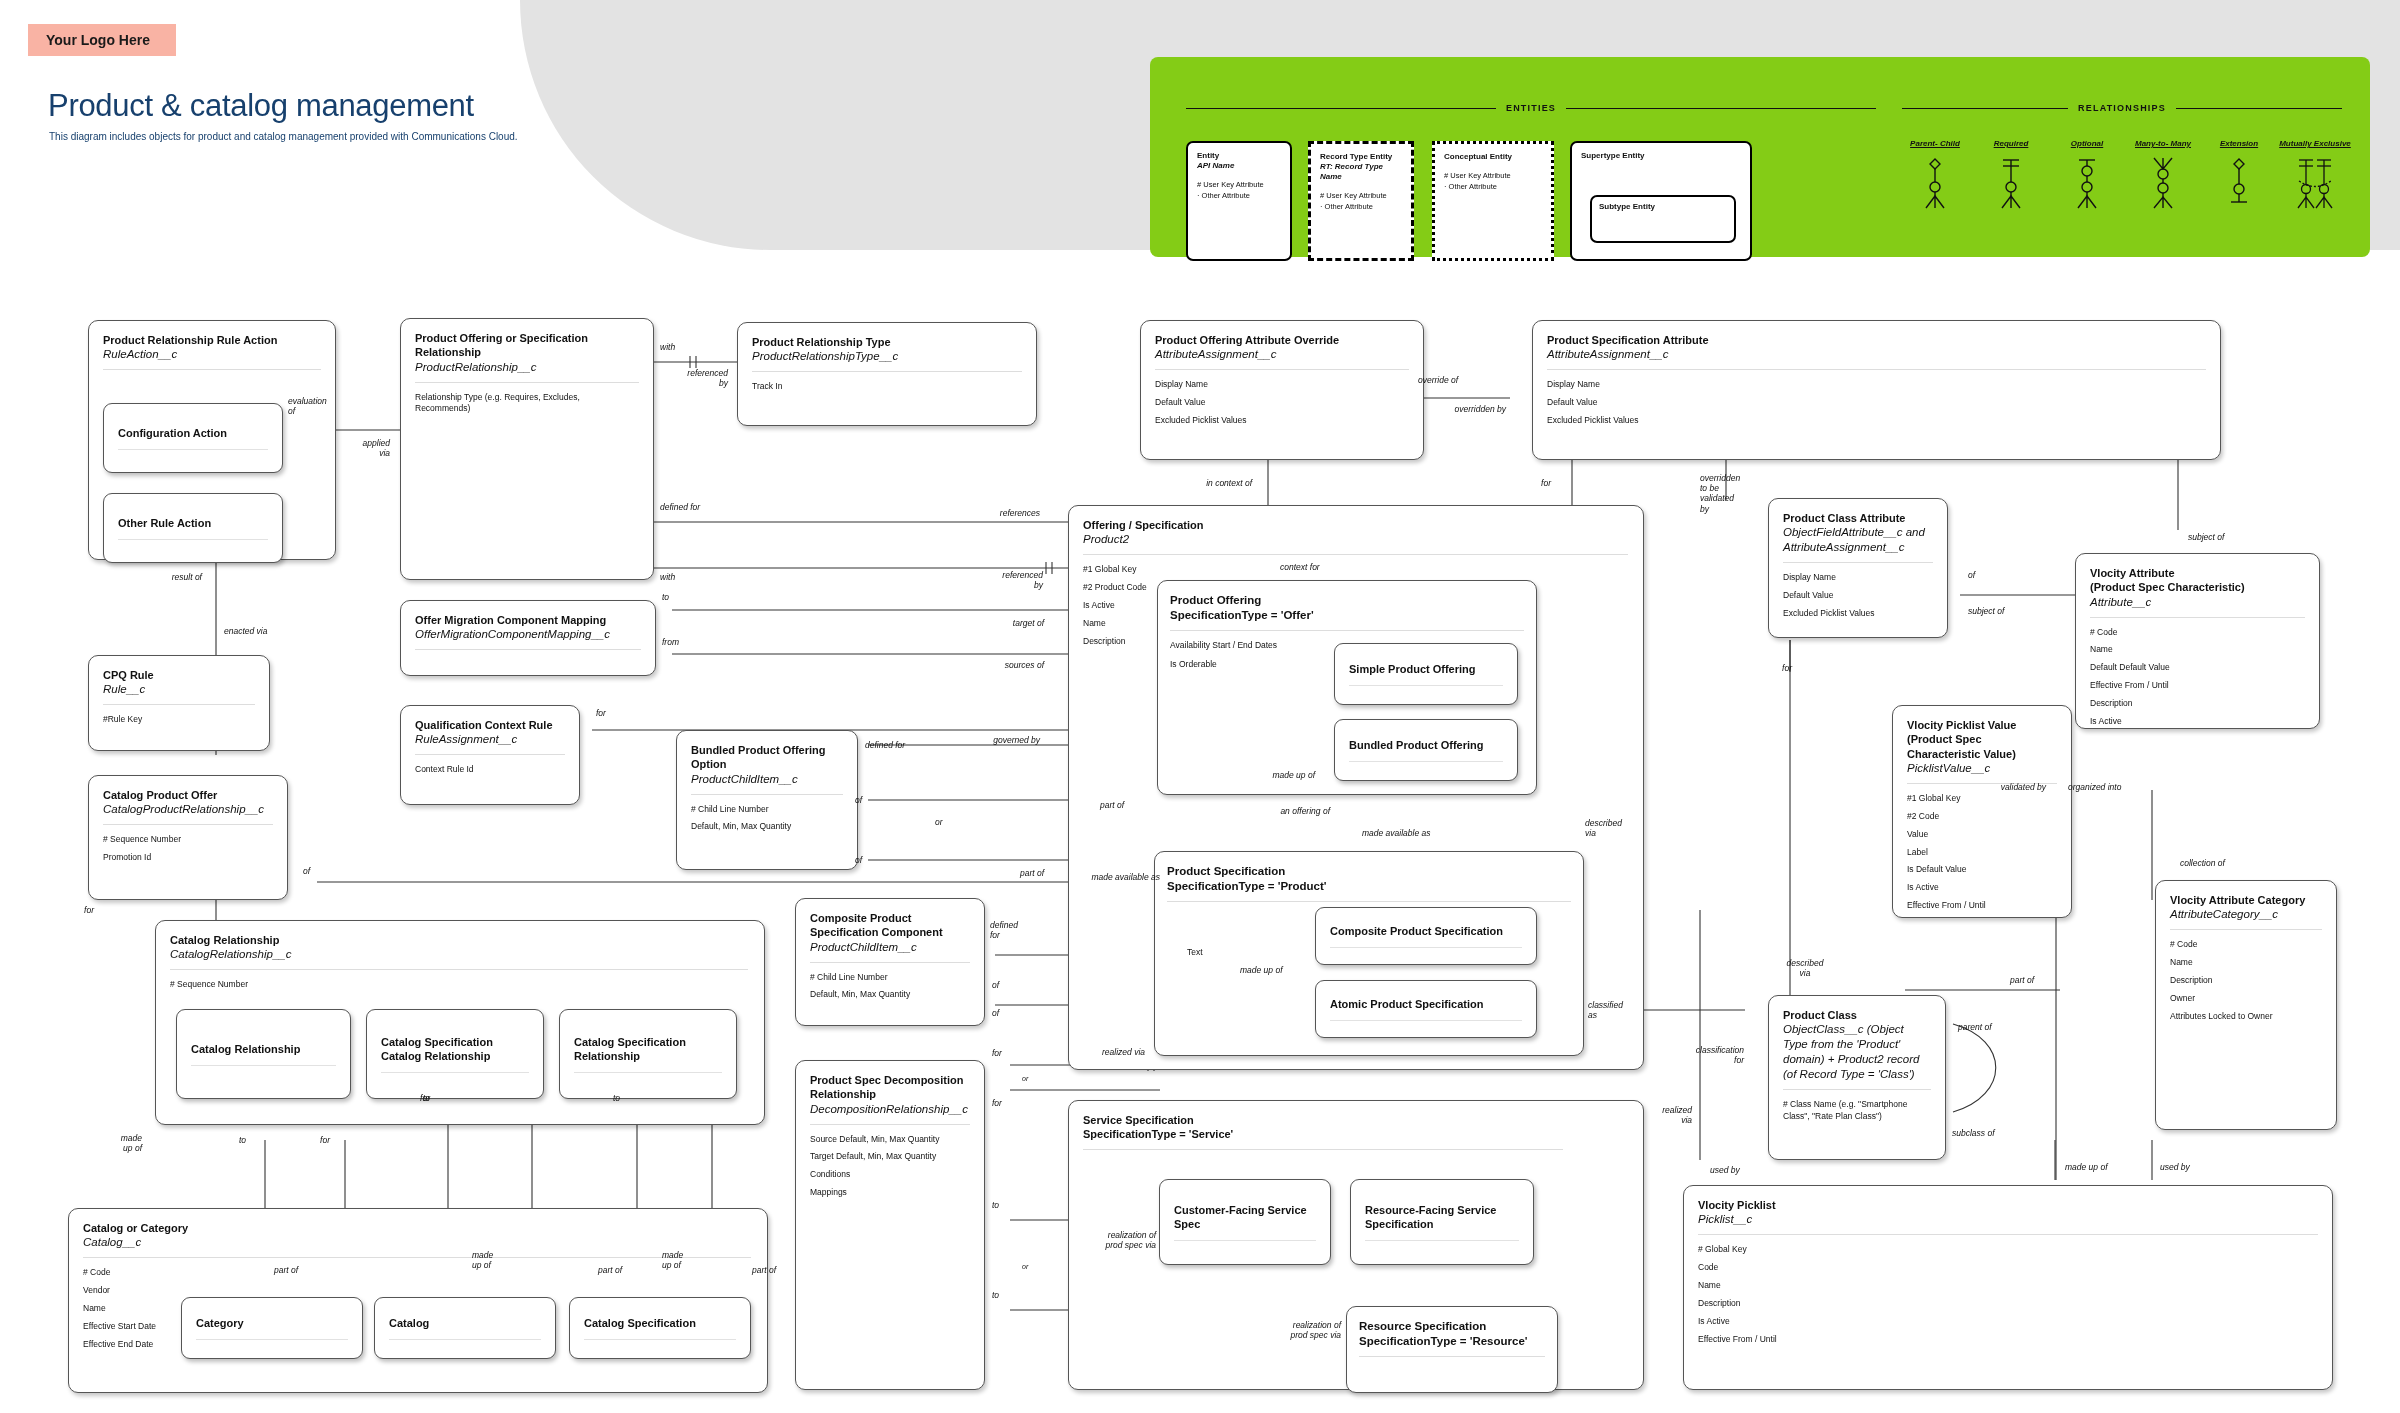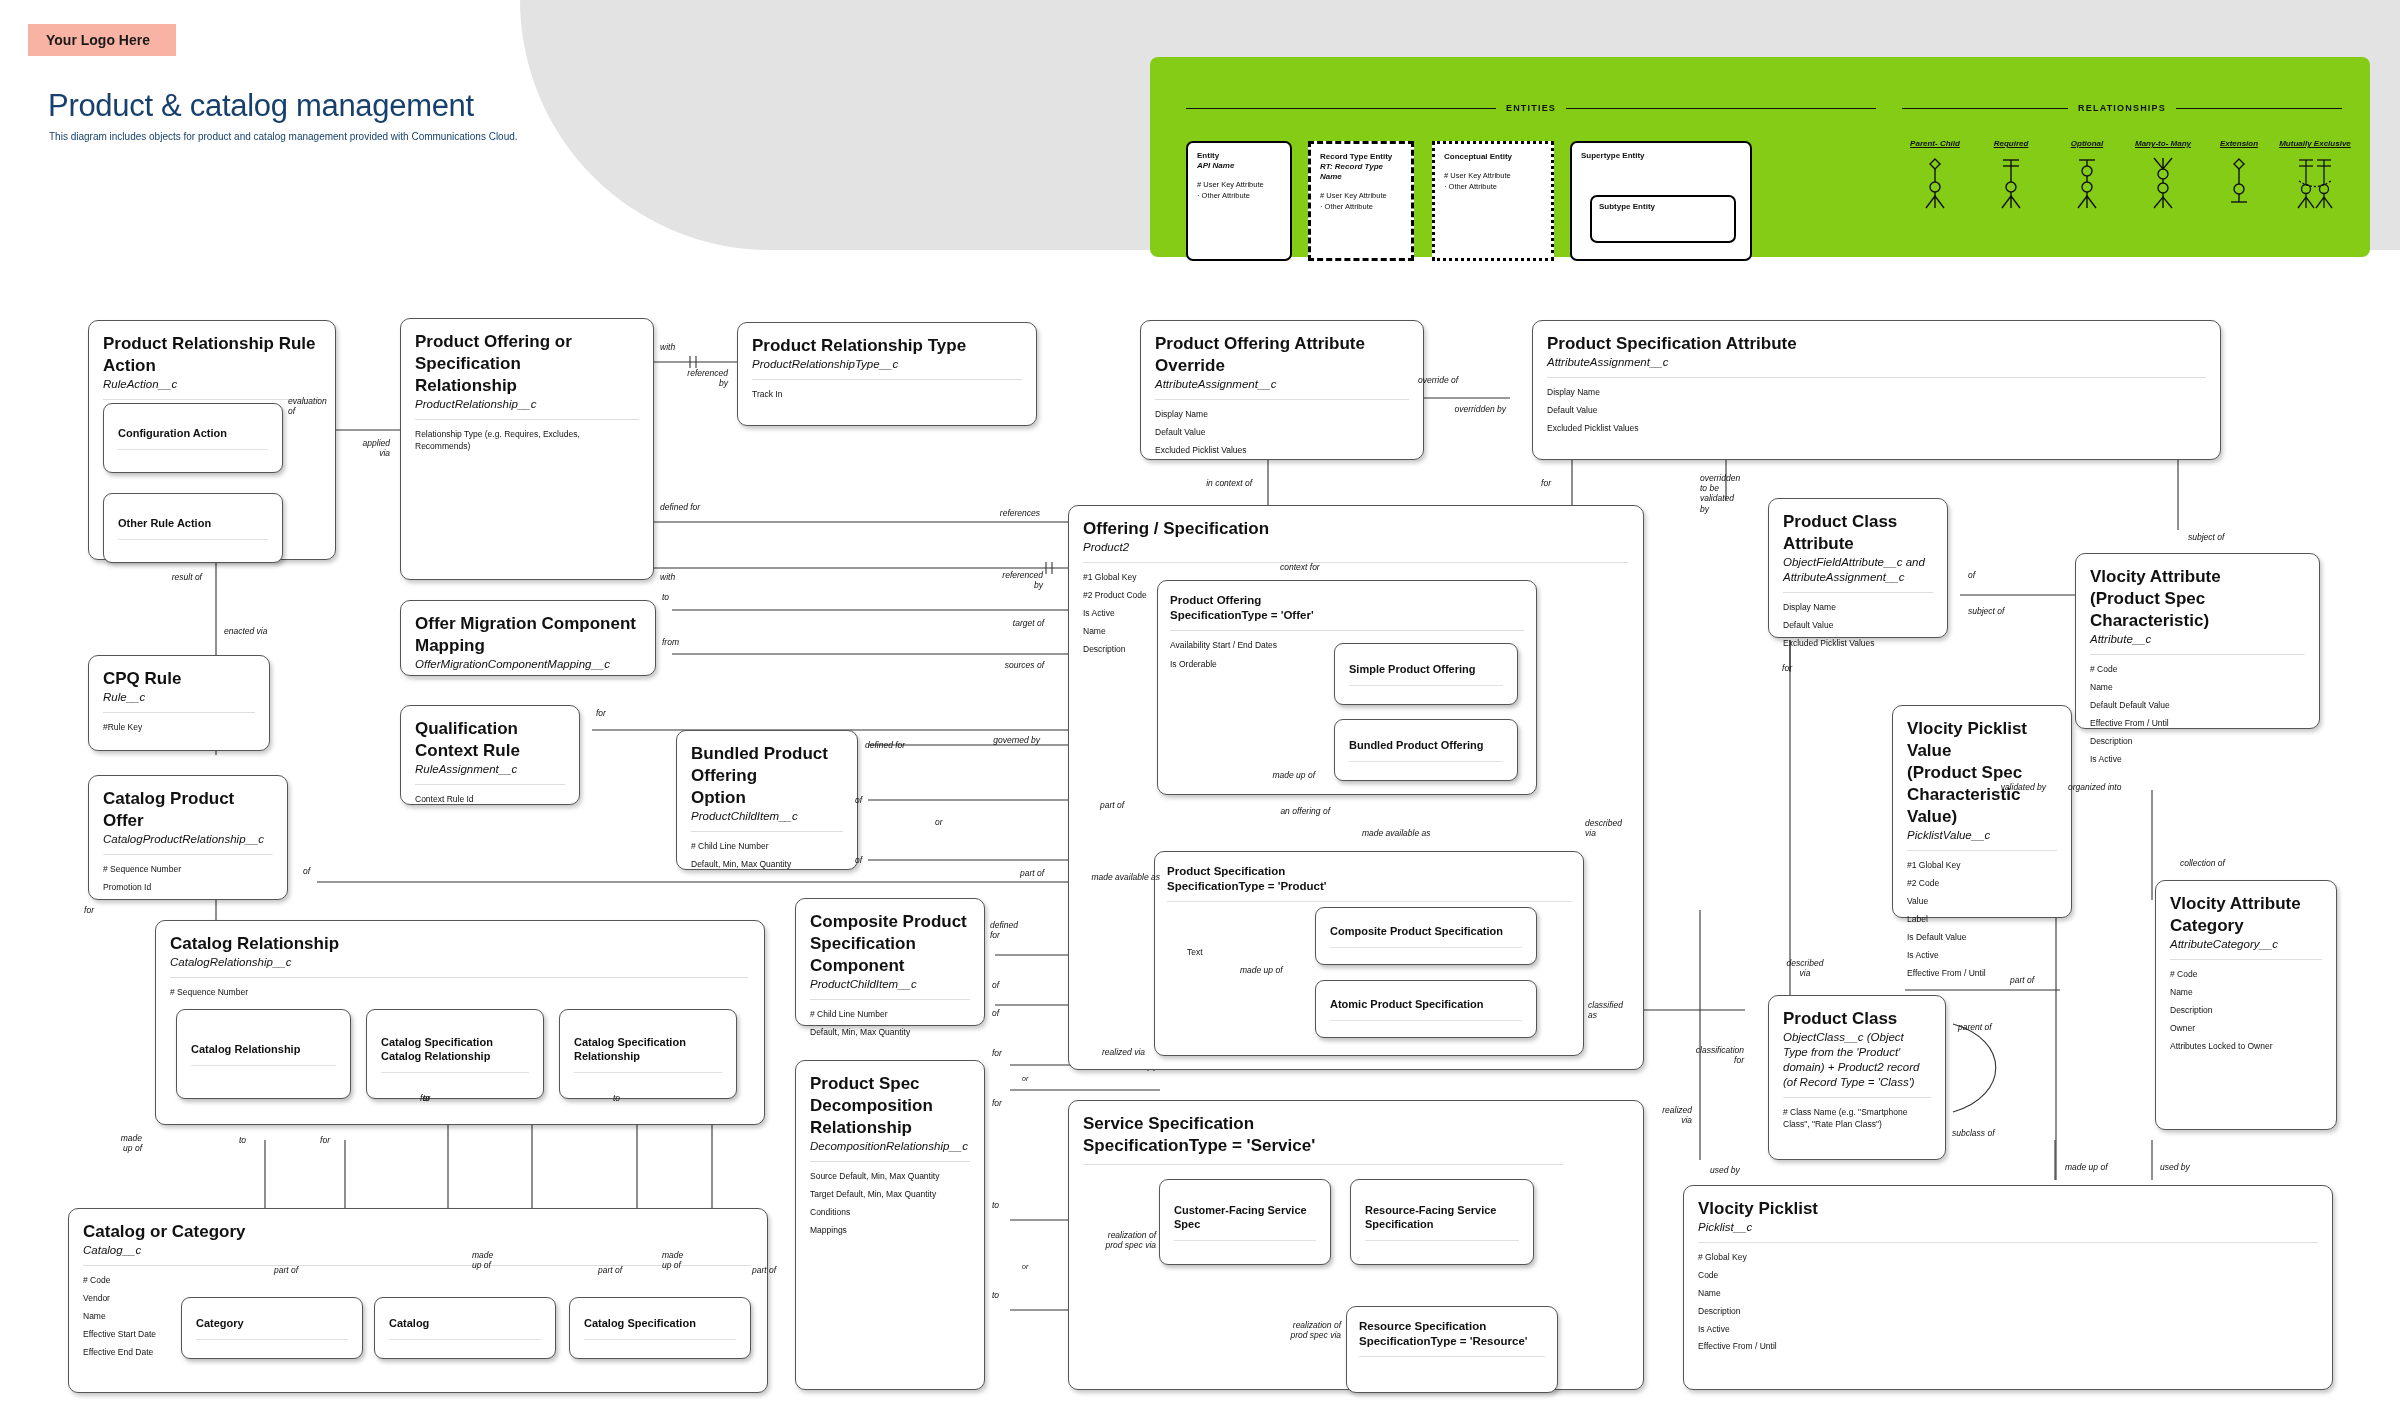--- a/index.html
+++ b/index.html
@@ -60,21 +60,21 @@
   }
   .rel-sym { margin-top:8px; }
   
   #canvas { position:absolute; left:0; top:0; width:2400px; height:1413px; }
   #lines  { position:absolute; left:0; top:0; width:2400px; height:1413px; pointer-events:none;}
   .ebox {
     position:absolute; background:#fff; border:1.6px solid #555; border-radius:10px;
     box-shadow:2px 3px 4px rgba(0,0,0,0.22);
     padding:12px 14px; color:#111;
   }
-  .ebox > .name { font-size:17px; font-weight:bold; line-height:1.3; }
+  .ebox > .name { font-size:11px; font-weight:bold; line-height:1.3; }
   .ebox > .api  { font-size:11.5px; font-style:italic; line-height:1.3; }
   .ebox > .divider { height:1px; background:#ddd; margin:7px 0 9px 0; }
   .ebox > .attrs { font-size:8.5px; line-height:2.0; }
   .ebox > .attrs .a { white-space:pre-line; line-height:1.4; margin-bottom:6px; }
   .sbox {
     position:absolute; background:#fff; border:1.8px solid #555; border-radius:9px;
     box-shadow:2px 3px 4px rgba(0,0,0,0.25);
     display:flex; flex-direction:column; justify-content:center;
     padding:0 14px;
   }

